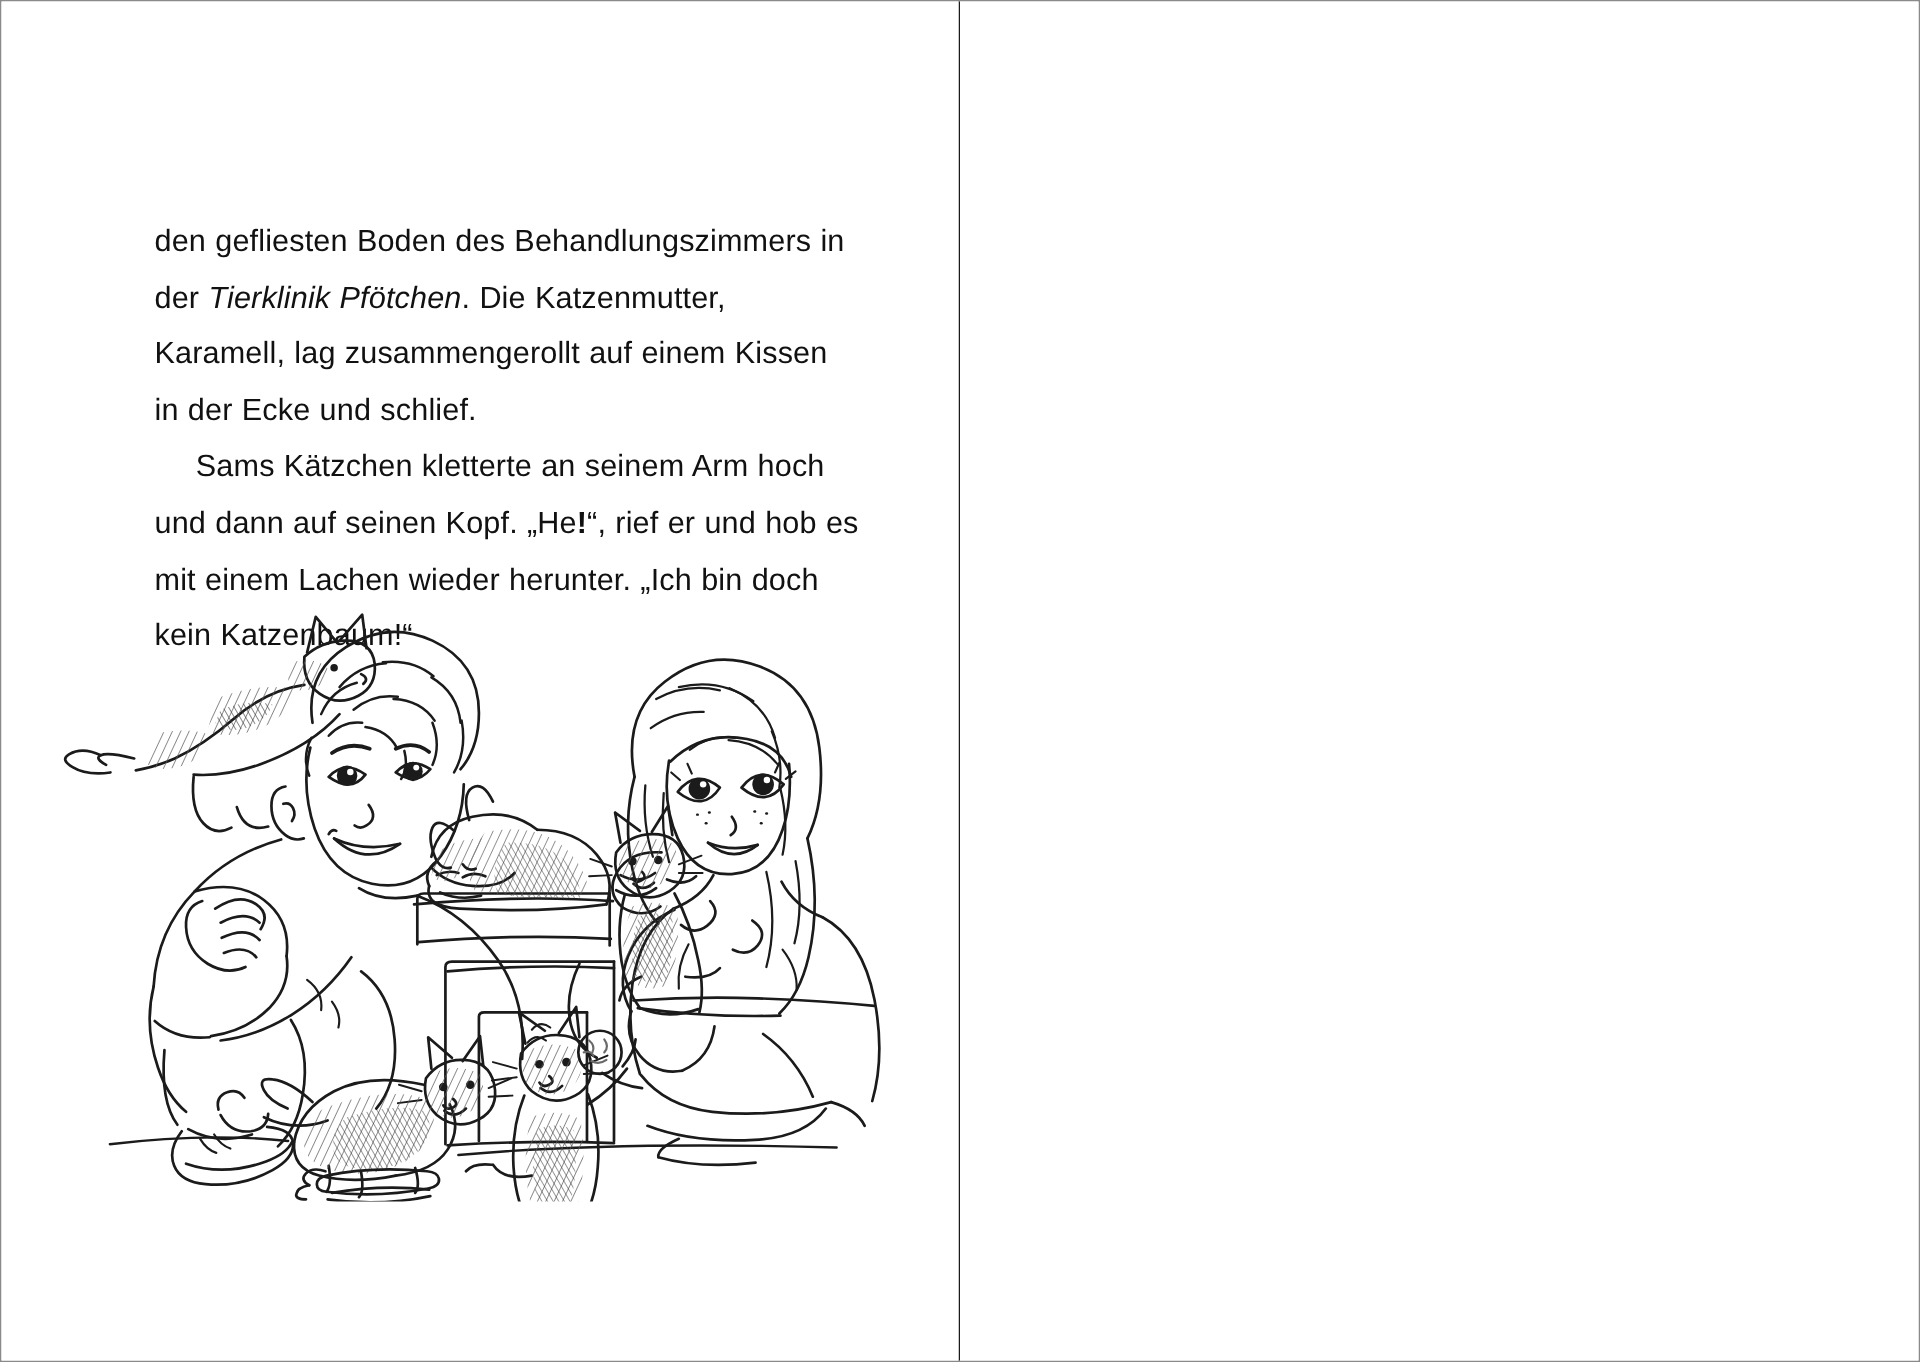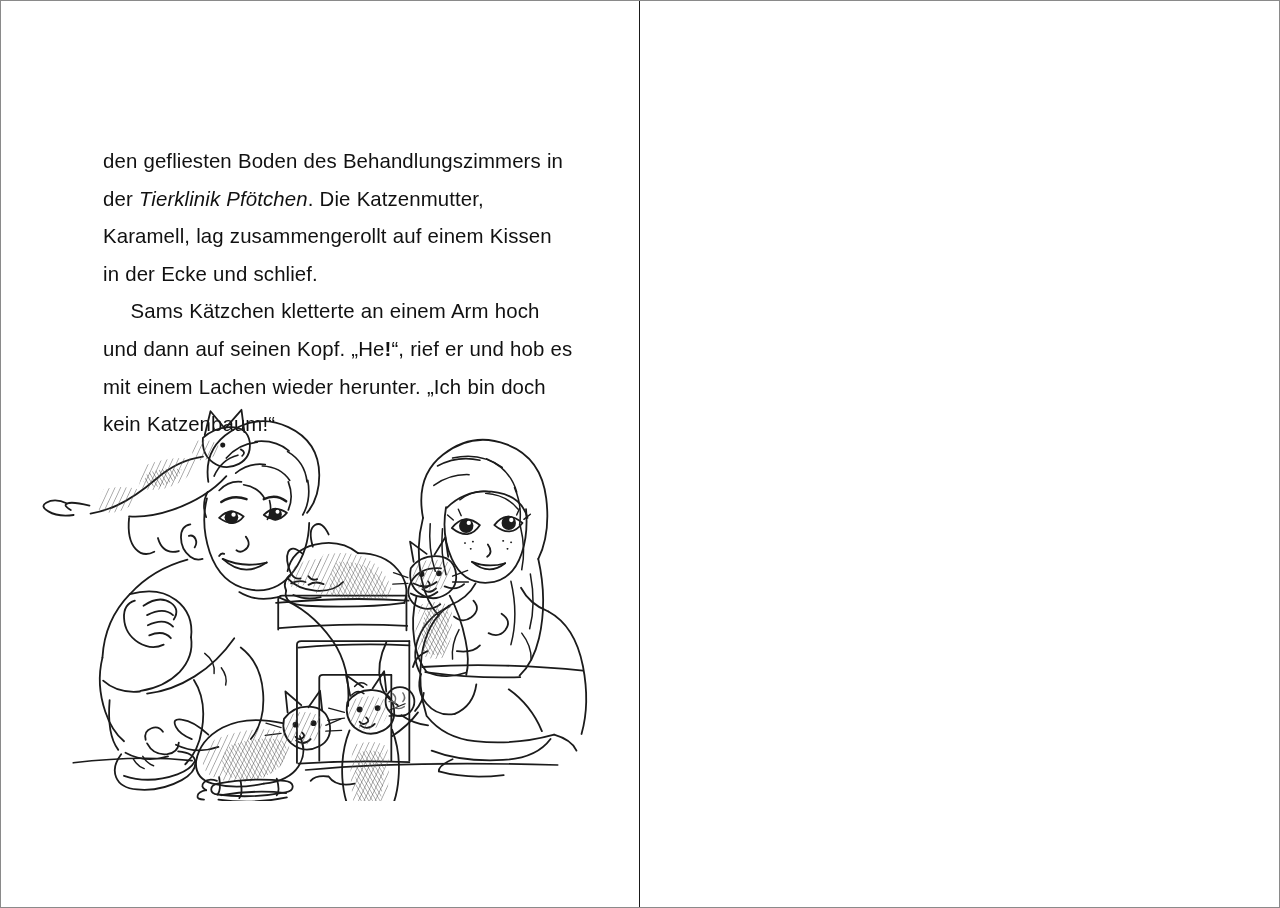--- a/index.html
+++ b/index.html
@@ -62,21 +62,21 @@
 
   <div class="page page-left">
 
     <div class="textblock tb-left">
 
       <p>
         <span>den gefliesten Boden des Behandlungszimmers in der </span><span class="it">Tierklinik Pfötchen</span><span>. Die Katzenmutter, Karamell, lag zusammengerollt auf einem Kissen in der Ecke und schlief.</span>
       </p>
 
       <p class="indent">
-        <span>Sams Kätzchen kletterte an einem Arm hoch und dann auf seinen Kopf. „He</span><span class="bd">!</span><span>“, rief er und hob es mit einem Lachen wieder herunter. „Ich bin doch kein Katzenbaum!“</span>
+        <span>Sams Kätzchen kletterte an seinem Arm hoch und dann auf seinen Kopf. „He</span><span class="bd">!</span><span>“, rief er und hob es mit einem Lachen wieder herunter. „Ich bin doch kein Katzenbaum!“</span>
       </p>
 
     </div>
 
     <div class="illus">
       <svg viewBox="0 0 1560 1116" xmlns="http://www.w3.org/2000/svg" fill="none" stroke="#1b1b1b" stroke-width="5" stroke-linecap="round" stroke-linejoin="round">
 
         <defs>
           <pattern id="fur" width="14" height="14" patternUnits="userSpaceOnUse" patternTransform="rotate(25)">
             <line x1="0" y1="0" x2="0" y2="14" stroke="#5b5b5b" stroke-width="3"></line>

